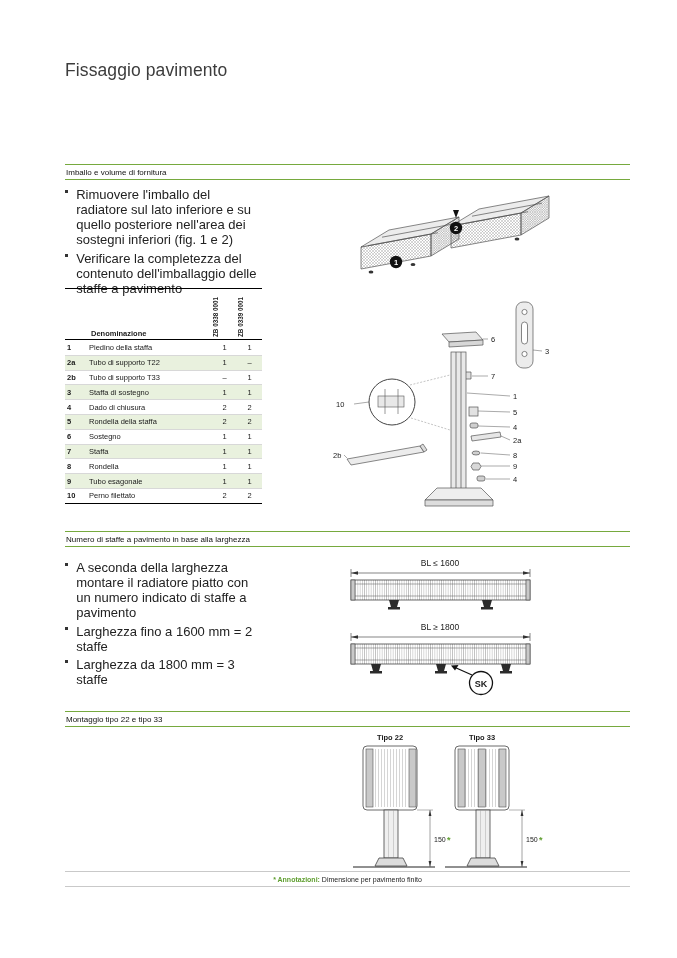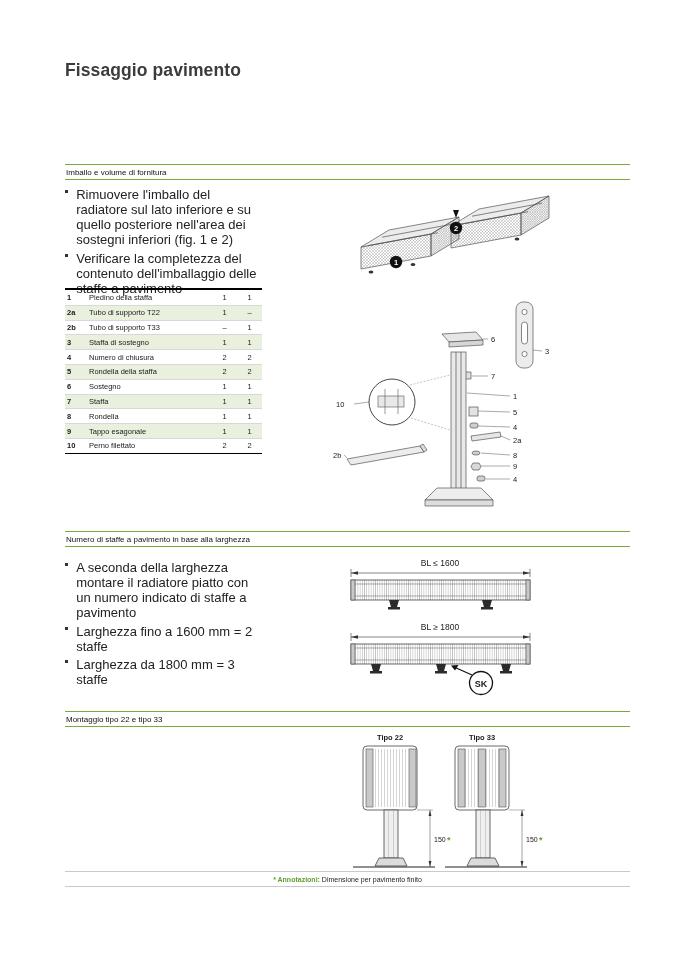--- a/index.html
+++ b/index.html
@@ -2,21 +2,21 @@
 <html><head>
 <meta charset="utf-8">
 <style>
   *{margin:0;padding:0;box-sizing:border-box}
   html,body{background:#fff}
   .page{position:relative;width:677px;height:958px;background:#fff;overflow:hidden;
         font-family:"Liberation Sans",sans-serif;color:#1a1a1a}
   .abs{position:absolute}
 
   
-  .title{font-size:17.5px;line-height:26px;font-weight:700;color:#3c3c3c;letter-spacing:.1px}
+  .title{font-size:17.5px;line-height:26px;font-weight:400;color:#3c3c3c;letter-spacing:.1px}
 
   
   .sec-head{border-top:1px solid #76a93e;border-bottom:1px solid #76a93e;padding:2.5px 0 2.5px 1px}
   .sec-title{font-size:8px;font-weight:normal;color:#111}
 
   
   .bullets{list-style:none}
   .bullets li{display:flex;gap:8px;font-size:13px;line-height:15px;margin-bottom:3.5px;color:#222}
   .sq{flex:0 0 auto;width:3.2px;height:3.2px;background:#333;margin-top:3px}
 
@@ -105,20 +105,25 @@
 
     <circle cx="41" cy="86" r="6.2" fill="#111"></circle>
     <text x="41" y="88.8" text-anchor="middle" font-size="7.5" font-weight="bold" style="fill:#fff">1</text>
 
     <polygon points="98,34 104,34 101,42" fill="#111"></polygon>
     <circle cx="101" cy="52" r="6.2" fill="#111"></circle>
     <text x="101" y="54.8" text-anchor="middle" font-size="7.5" font-weight="bold" style="fill:#fff">2</text>
   </svg>
 
   <div class="abs ptable" style="left:65px;top:288px;width:197px">
+    <div class="t-head">
+      <span class="rot" style="left:154px">ZB 0338 0001</span>
+      <span class="rot" style="left:179px">ZB 0339 0001</span>
+      <div class="denom">Denominazione</div>
+    </div>
     <div class="t-body">
       <div class="trow">
           <span class="c-num">1</span>
           <span class="c-name">Piedino della staffa</span>
           <span class="c-v">1</span>
           <span class="c-v">1</span>
         </div>
       <div class="trow">
           <span class="c-num">2a</span>
           <span class="c-name">Tubo di supporto T22</span>
@@ -132,21 +137,21 @@
           <span class="c-v">1</span>
         </div>
       <div class="trow">
           <span class="c-num">3</span>
           <span class="c-name">Staffa di sostegno</span>
           <span class="c-v">1</span>
           <span class="c-v">1</span>
         </div>
       <div class="trow">
           <span class="c-num">4</span>
-          <span class="c-name">Numero di chiusura</span>
+          <span class="c-name">Dado di chiusura</span>
           <span class="c-v">2</span>
           <span class="c-v">2</span>
         </div>
       <div class="trow">
           <span class="c-num">5</span>
           <span class="c-name">Rondella della staffa</span>
           <span class="c-v">2</span>
           <span class="c-v">2</span>
         </div>
       <div class="trow">
@@ -162,21 +167,21 @@
           <span class="c-v">1</span>
         </div>
       <div class="trow">
           <span class="c-num">8</span>
           <span class="c-name">Rondella</span>
           <span class="c-v">1</span>
           <span class="c-v">1</span>
         </div>
       <div class="trow">
           <span class="c-num">9</span>
-          <span class="c-name">Tappo esagonale</span>
+          <span class="c-name">Tubo esagonale</span>
           <span class="c-v">1</span>
           <span class="c-v">1</span>
         </div>
       <div class="trow">
           <span class="c-num">10</span>
           <span class="c-name">Perno filettato</span>
           <span class="c-v">2</span>
           <span class="c-v">2</span>
         </div>
     </div>

